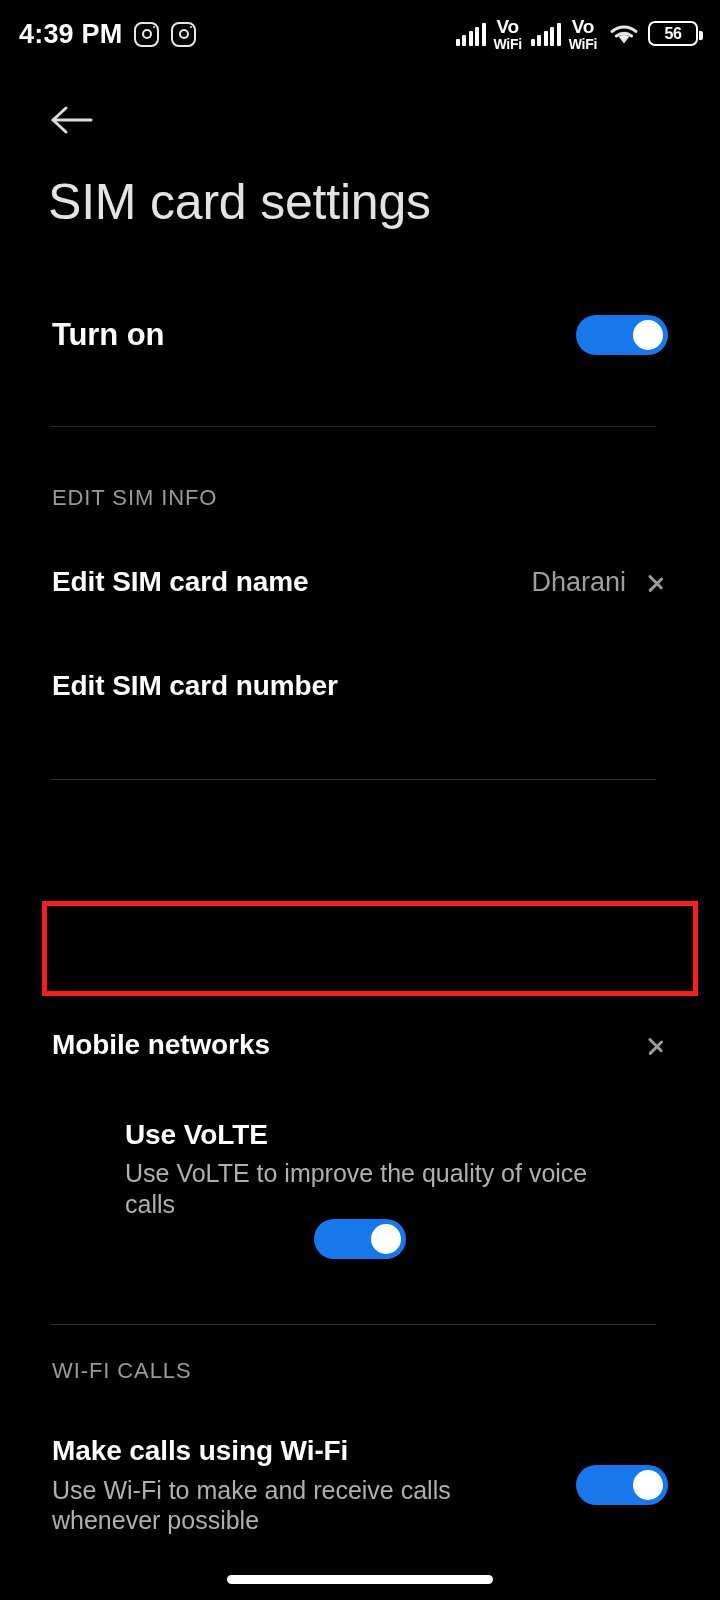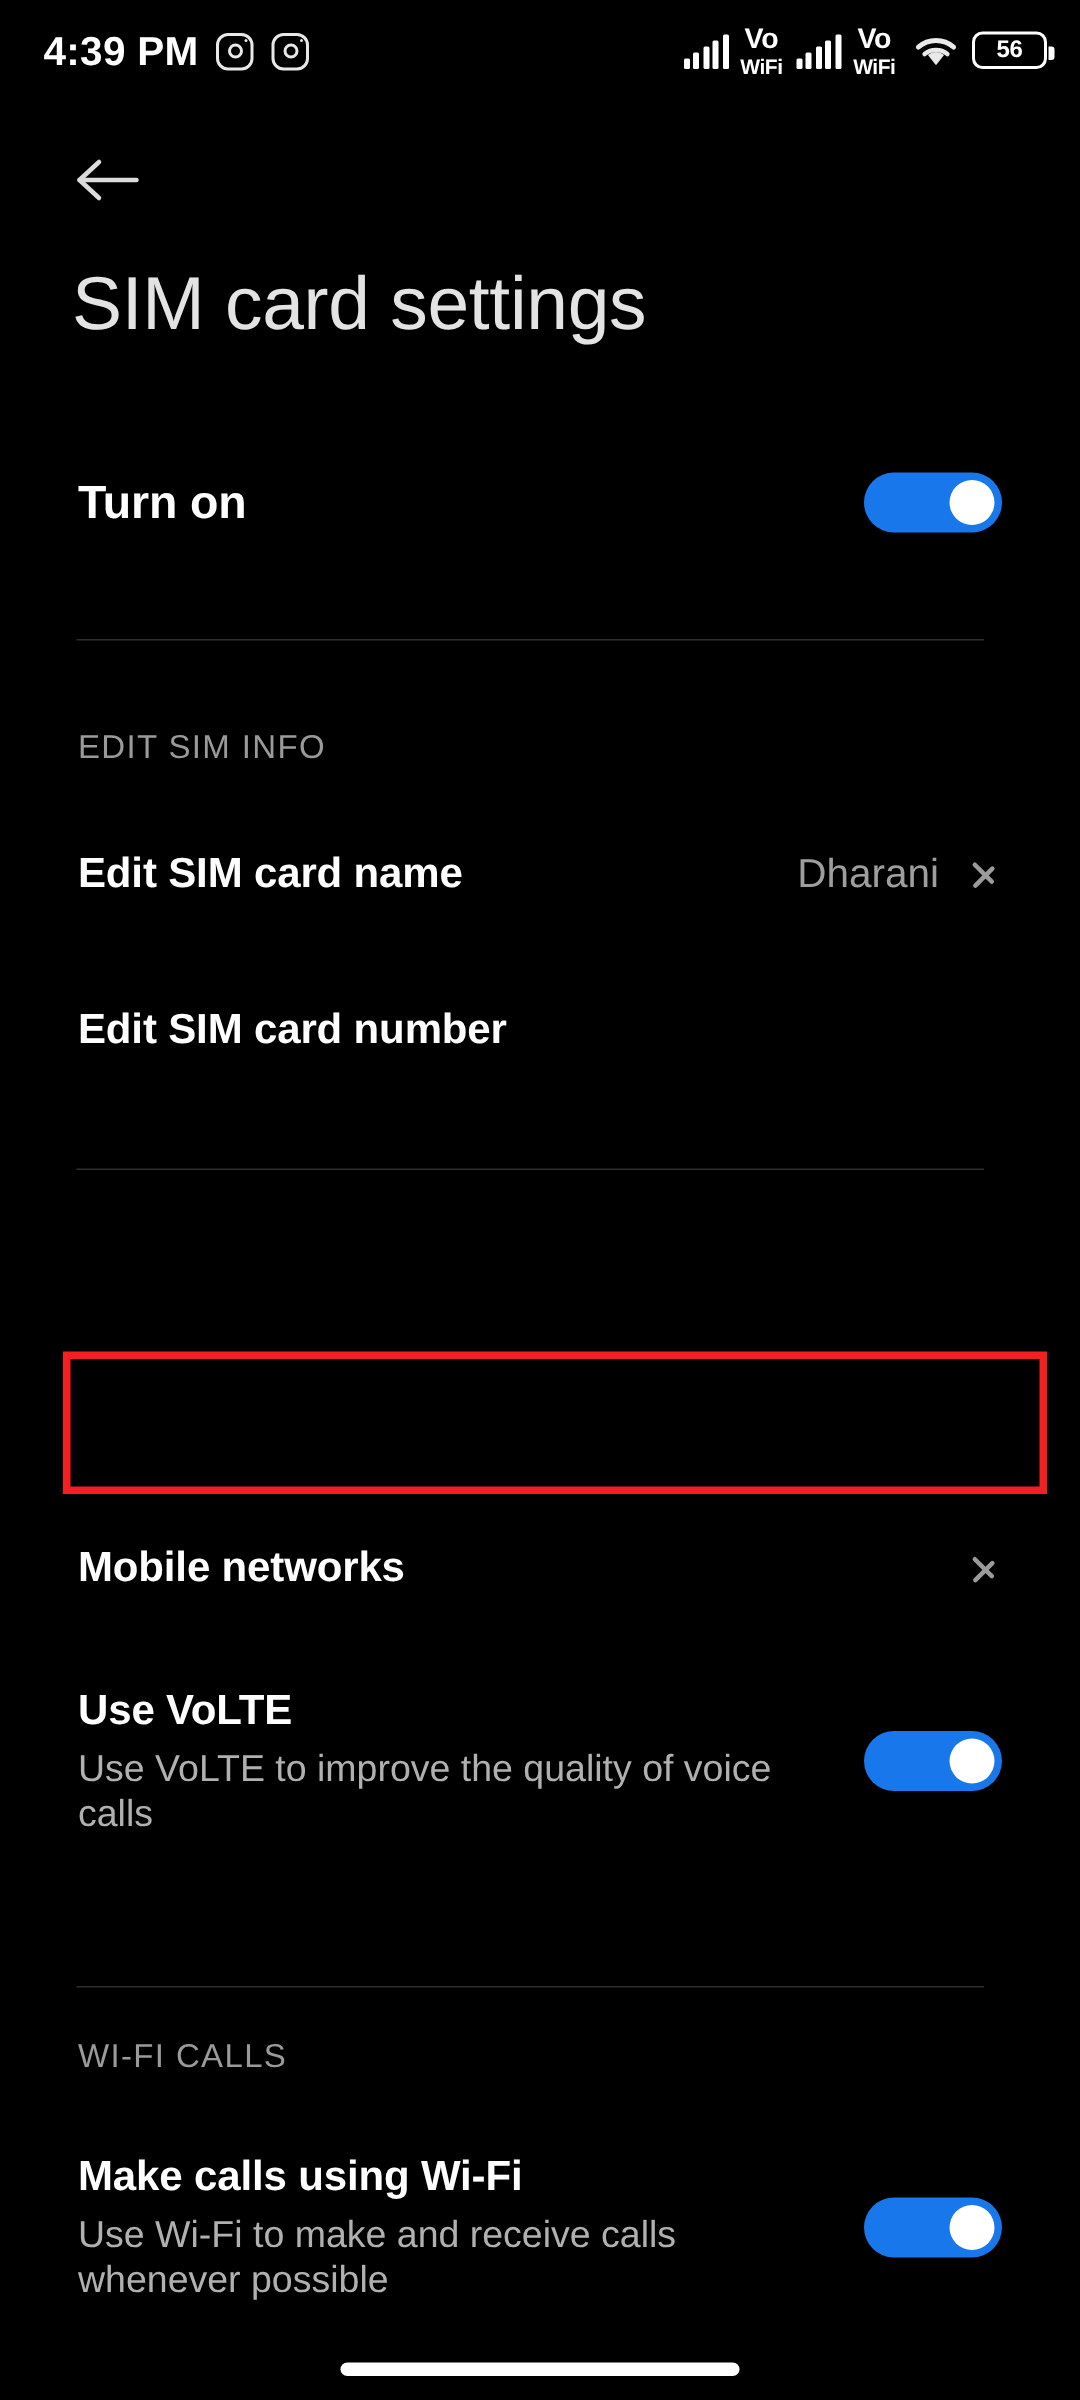--- a/index.html
+++ b/index.html
@@ -10,21 +10,21 @@
     overflow:hidden;
   }
   .phone {
     position:relative;
     width:720px; height:1600px;
     background:#000;
   }
 
   
   .statusbar {
-    position:absolute; top:0; left:13px; right:0; height:68px;
+    position:absolute; top:0; left:3px; right:0; height:68px;
     display:flex; align-items:center; justify-content:space-between;
     padding:0 22px 0 16px;
   }
   .sb-left { display:flex; align-items:center; gap:12px; }
   .sb-clock {
     color:#fff; font-size:27px; font-weight:600; letter-spacing:.2px;
     line-height:1;
   }
   .ig-icon { width:25px; height:25px; position:relative; display:inline-block; }
   .ig-icon .o {
@@ -245,21 +245,21 @@
 
   <div class="highlight-box" style="left:42px; top:901px; width:656px; height:95px;"></div>
 
   <div class="row" style="top:1019px; height:52px;">
     <div class="txtwrap">
       <div class="title">Mobile networks</div>
     </div>
     <div class="chev"></div>
   </div>
 
-  <div class="row" style="top:1118px; height:112px;">
+  <div class="row" style="top:1118px; height:112px;flex-direction:column;">
     <div class="txtwrap">
       <div class="title">Use VoLTE</div>
       <div class="subtitle">Use VoLTE to improve the quality of voice calls</div>
     </div>
     <div class="toggle">
         <span class="knob"></span>
       </div>
   </div>
 
   <div class="divider" style="top:1324px;"></div>

